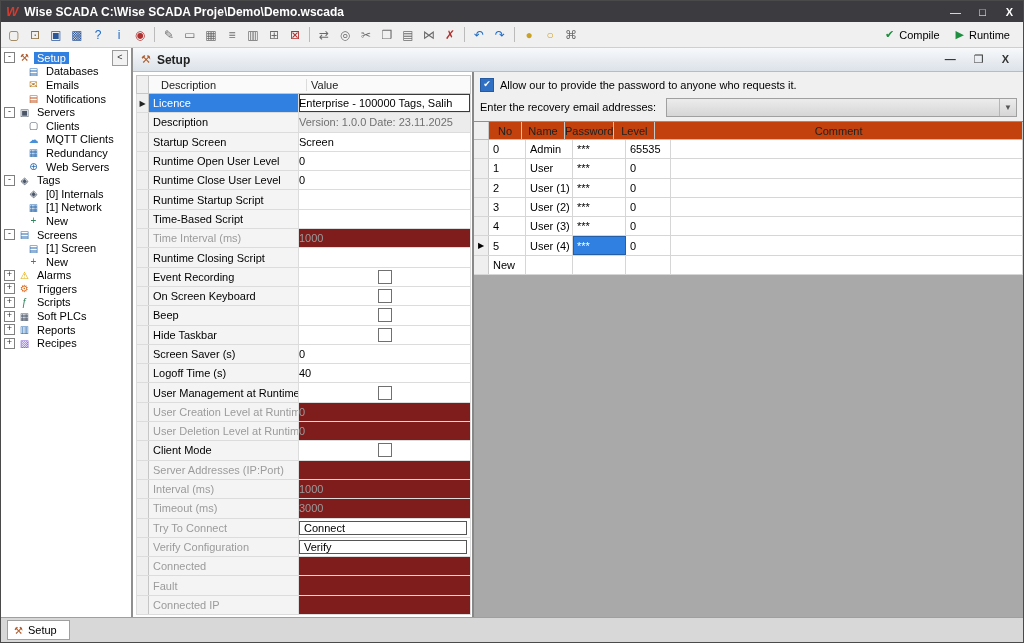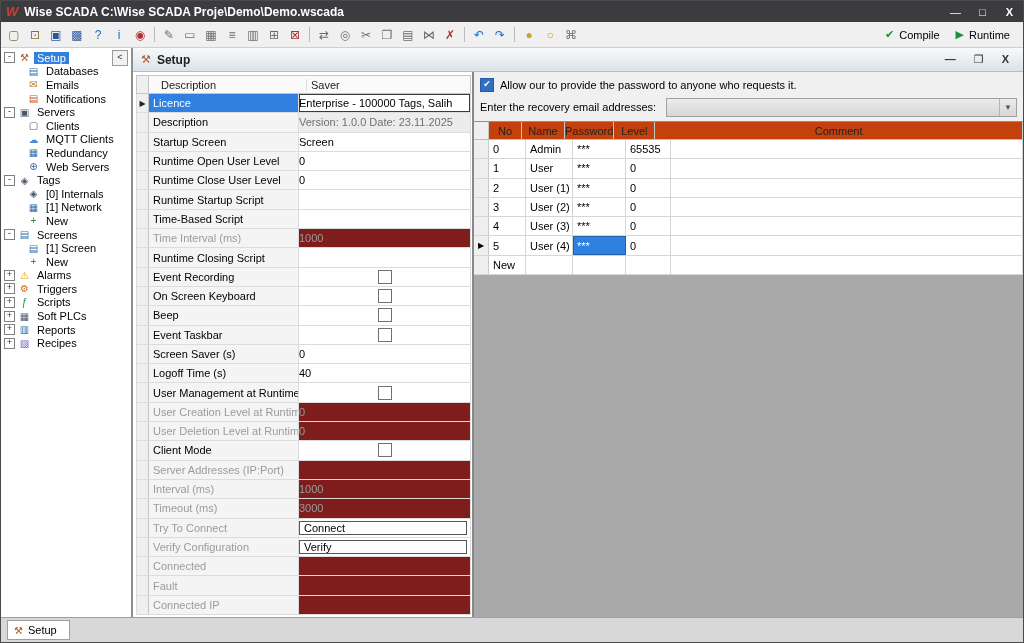--- a/index.html
+++ b/index.html
@@ -253,21 +253,21 @@
           <span>X</span>
         </div>
       </div>
 
       <div class="panel-body">
 
         <div class="pg-pane">
           <div class="pg-header">
             <div class="pg-marker"></div>
             <div class="pg-hcell-label">Description</div>
-            <div class="pg-hcell-value">Saver</div>
+            <div class="pg-hcell-value">Value</div>
           </div>
           <div id="pg-rows">
               <div class="pg-row state-selected">
                 <div class="pg-marker">▶</div>
                 <div class="pg-label">Licence</div>
                 <div class="pg-value">Enterprise - 100000 Tags, Salih</div>
               </div>
               <div class="pg-row state-readonly">
                 <div class="pg-marker"></div>
                 <div class="pg-label">Description</div>
@@ -324,21 +324,21 @@
               </div>
               <div class="pg-row state-checkbox">
                 <div class="pg-marker"></div>
                 <div class="pg-label">Beep</div>
                 <div class="pg-value center">
                   <span class="pg-checkbox"></span>
                 </div>
               </div>
               <div class="pg-row state-checkbox">
                 <div class="pg-marker"></div>
-                <div class="pg-label">Event Taskbar</div>
+                <div class="pg-label">Hide Taskbar</div>
                 <div class="pg-value center">
                   <span class="pg-checkbox"></span>
                 </div>
               </div>
               <div class="pg-row state-normal">
                 <div class="pg-marker"></div>
                 <div class="pg-label">Screen Saver (s)</div>
                 <div class="pg-value">0</div>
               </div>
               <div class="pg-row state-normal">

